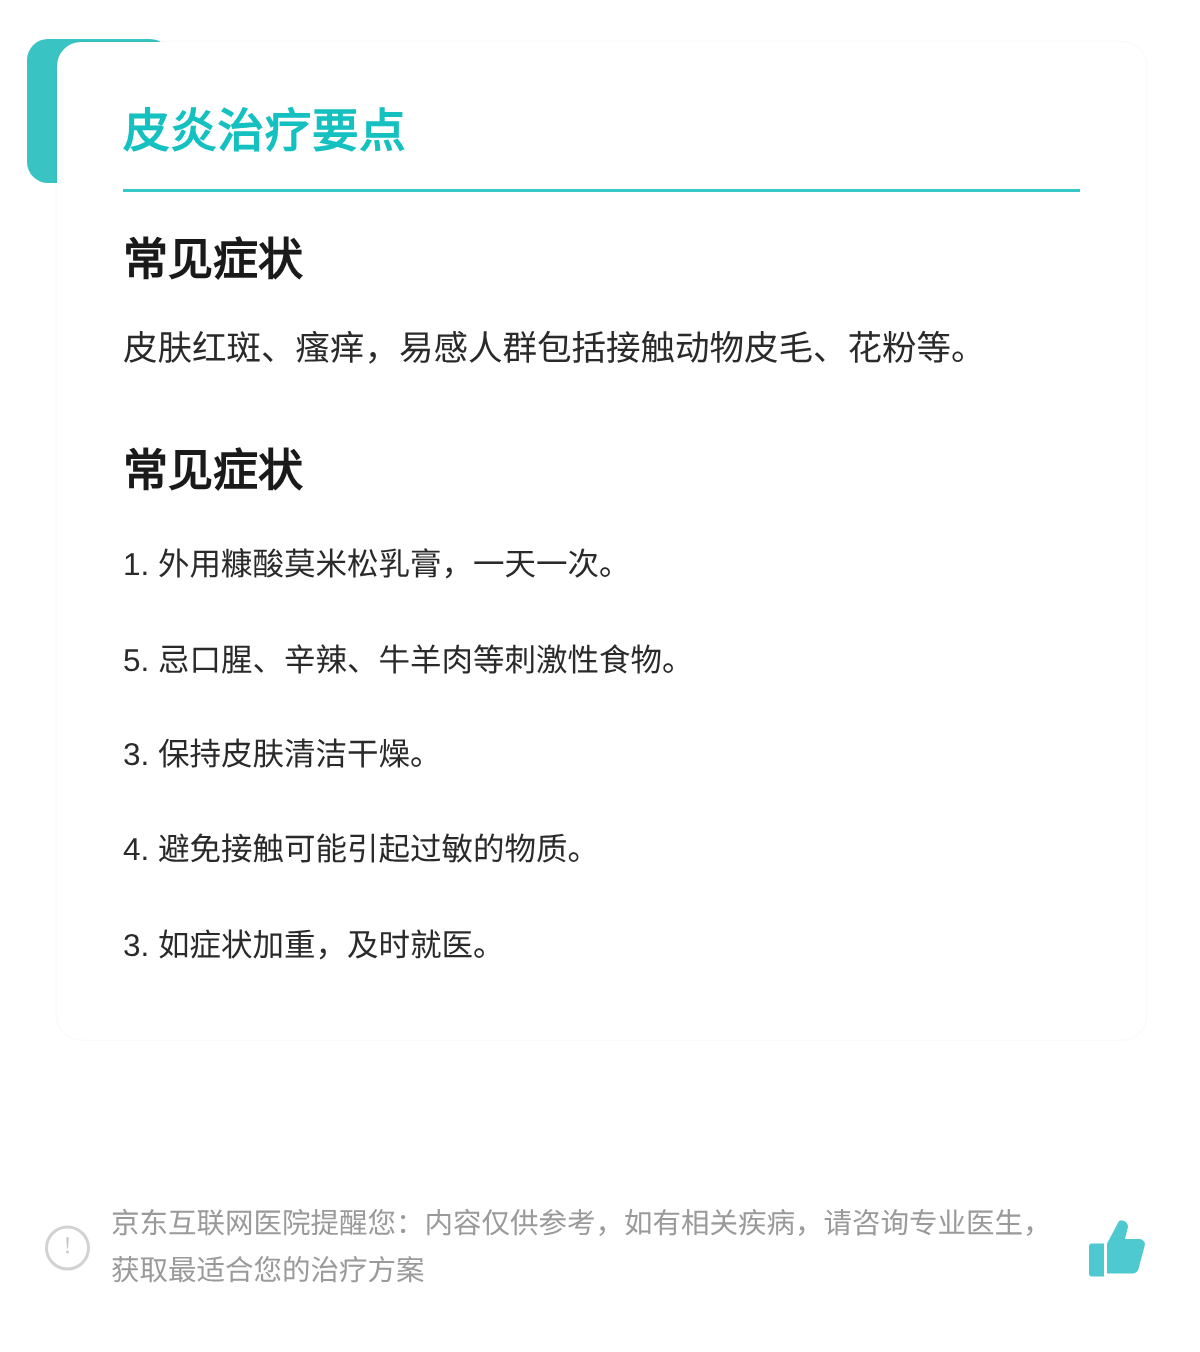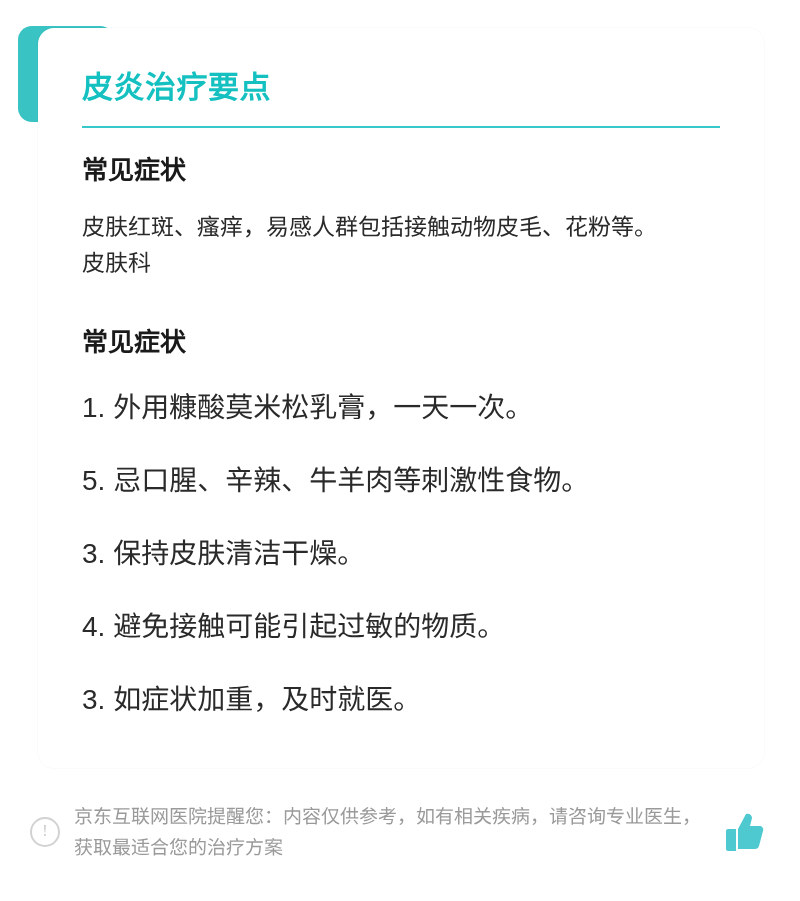--- a/index.html
+++ b/index.html
@@ -56,21 +56,21 @@
   }
 
   .rule {
     height: 2px;
     background: #14bfbf;
     opacity: 0.85;
     margin: 0 0 26px 0;
   }
 
   .section-head {
-    font-size: 26px;
+    font-size: 30px;
     font-weight: bold;
     color: #1a1a1a;
     margin: 0 0 22px 0;
     line-height: 1.3;
   }
 
   .section-head.spaced {
     margin-top: 44px;
   }
 
@@ -81,21 +81,21 @@
     margin: 0;
   }
 
   .list {
     list-style: none;
     margin: 28px 0 0 0;
     padding: 0;
   }
 
   .list li {
-    font-size: 28px;
+    font-size: 21px;
     color: #2a2a2a;
     line-height: 1.4;
     margin-bottom: 34px;
   }
   .list li:last-child {
     margin-bottom: 4px;
   }
 
   
   .footer {
@@ -155,21 +155,20 @@
   </div>
 
   <div class="card">
 
     <h1 class="title">皮炎治疗要点</h1>
     <div class="rule"></div>
 
     <h2 class="section-head">常见症状</h2>
     <p class="body-text">皮肤红斑、瘙痒，易感人群包括接触动物皮毛、花粉等。</p>
 
-    <p class="body-text">皮肤科</p>
 
     <h2 class="section-head spaced">常见症状</h2>
     <ul class="list">
       <li>1. 外用糠酸莫米松乳膏，一天一次。</li>
       <li>5. 忌口腥、辛辣、牛羊肉等刺激性食物。</li>
       <li>3. 保持皮肤清洁干燥。</li>
       <li>4. 避免接触可能引起过敏的物质。</li>
       <li>3. 如症状加重，及时就医。</li>
     </ul>
 

